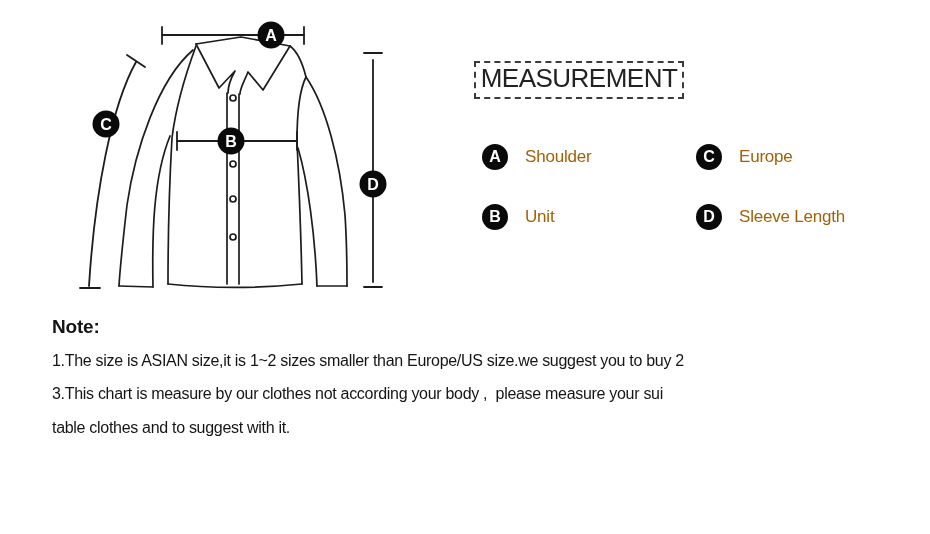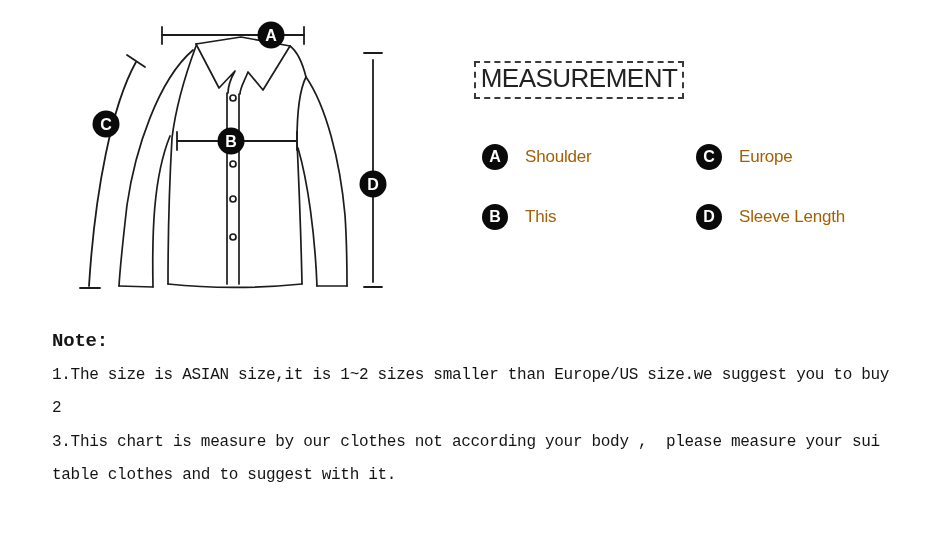--- a/index.html
+++ b/index.html
@@ -30,21 +30,21 @@
   .legend-item.pos-c { left: 696px; top: 144px; }
   .legend-item.pos-d { left: 696px; top: 204px; }
   .badge {
     width: 26px; height: 26px; border-radius: 50%; background: #0a0a0a;
     color: #ffffff; font-weight: bold; font-size: 16px;
     display: flex; align-items: center; justify-content: center; flex: 0 0 auto;
   }
   .legend-label { margin-left: 17px; font-size: 17px; letter-spacing: -0.2px; color: #a16207; white-space: nowrap; }
 
   
-  .note { position: absolute; left: 52px; top: 325px; width: 850px; font-family: Liberation Mono, monospace; }
+  .note { position: absolute; left: 52px; top: 310px; width: 850px; }
   .note-heading { font-size: 19px; font-weight: bold; line-height: 33.5px; letter-spacing: -0.2px; }
   .note-line { font-size: 16px; line-height: 33.5px; letter-spacing: -0.3px; white-space: pre-wrap; }
 </style>
 </head>
 <body>
 
 <div class="canvas">
 
   <div class="diagram">
     <svg viewBox="0 0 460 310" xmlns="http://www.w3.org/2000/svg">
@@ -126,21 +126,21 @@
   <div class="title-box">
     <span class="title-text">MEASUREMENT</span>
   </div>
 
   <div class="legend-item pos-a">
     <span class="badge">A</span>
     <span class="legend-label">Shoulder</span>
   </div>
   <div class="legend-item pos-b">
     <span class="badge">B</span>
-    <span class="legend-label">This</span>
+    <span class="legend-label">Unit</span>
   </div>
   <div class="legend-item pos-c">
     <span class="badge">C</span>
     <span class="legend-label">Europe</span>
   </div>
   <div class="legend-item pos-d">
     <span class="badge">D</span>
     <span class="legend-label">Sleeve Length</span>
   </div>
 

